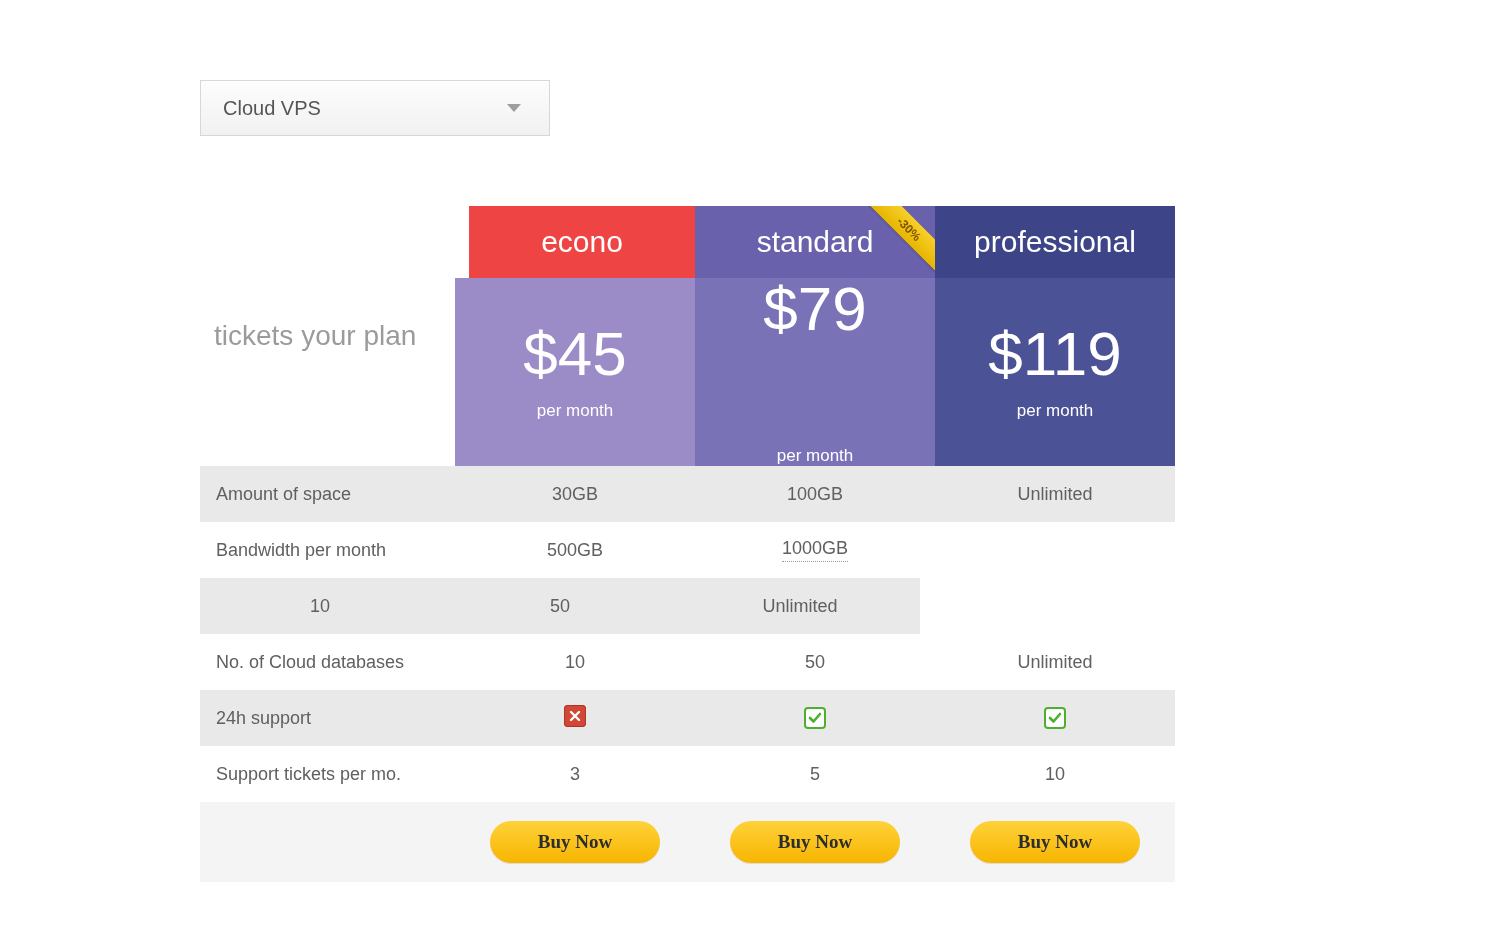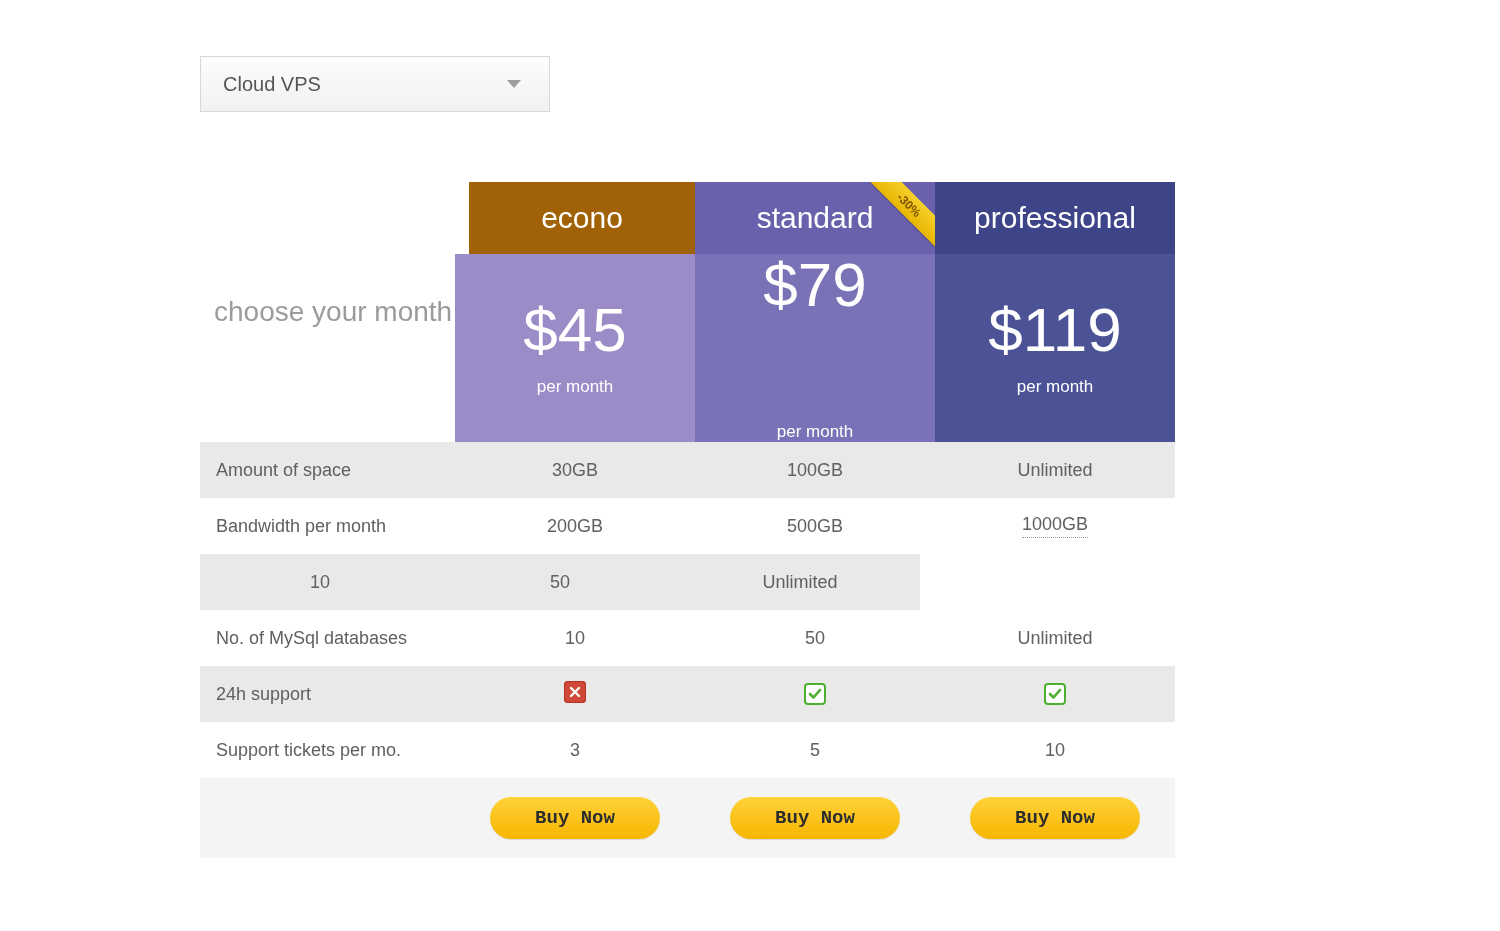--- a/index.html
+++ b/index.html
@@ -6,21 +6,21 @@
   body {
     margin: 0;
     background: #fff;
     font-family: Arial, Helvetica, sans-serif;
     color: #555;
   }
   .canvas {
     width: 1500px;
     height: 931px;
     position: relative;
-    padding-top: 56px;
+    padding-top: 80px;
     padding-left: 200px;
   }
   
   .dd {
     width: 350px;
     height: 56px;
     border: 1px solid #d7d7d7;
     background: linear-gradient(#fdfdfd,#f1f1f1);
     display: flex;
     align-items: center;
@@ -88,21 +88,21 @@
     font-family: "Segoe UI Light","Segoe UI",Arial,sans-serif;
     font-size: 62px;
     font-weight: 300;
     line-height: 1;
   }
   .plan-head .per {
     margin-top: 16px;
     font-size: 17px;
     font-weight: 300;
   }
-  .plan-econo .name { background: #a16207; margin-left: 14px; }
+  .plan-econo .name { background: #ef4444; margin-left: 14px; }
   .plan-econo .price-box { background: #9b8bc7; justify-content: center; }
   .plan-standard .name { background: #6a61ac; }
   .plan-standard .price-box { background: #7a72b6; justify-content: space-between; }
   .plan-professional .name { background: #3d4487; }
   .plan-professional .price-box { background: #4b5296; }
 
   .ribbon {
     position: absolute;
     top: 12px;
     right: -34px;
@@ -155,38 +155,38 @@
   .btn-buy {
     background: linear-gradient(#ffd23a,#f7b500);
     border: none;
     border-radius: 22px;
     width: 170px;
     height: 42px;
     font-size: 19px;
     font-weight: bold;
     color: #2d2d2d;
     cursor: pointer;
-    font-family: Liberation Mono, monospace;
+    font-family: Liberation Serif, serif;
     box-shadow: 0 1px 0 rgba(0,0,0,.1);
   }
 </style>
 </head>
 <body>
 
 <div class="canvas">
 
   <div class="dd">
     <span>Cloud VPS</span>
     <span class="chev"></span>
   </div>
 
   <div class="ptable">
 
     <div class="row">
-      <div class="col-label heading-cell">choose your month</div>
+      <div class="col-label heading-cell">tickets your plan</div>
 
       <div class="col-plan plan-head plan-econo">
         <div class="name">econo</div>
         <div class="price-box">
           <div class="price">$45</div>
           <div class="per">per month</div>
         </div>
       </div>
 
       <div class="col-plan plan-head plan-standard">
@@ -209,35 +209,34 @@
 
     <div class="row feat-row alt">
       <div class="cell col-label">Amount of space</div>
       <div class="cell col-plan">30GB</div>
       <div class="cell col-plan">100GB</div>
       <div class="cell col-plan">Unlimited</div>
     </div>
 
     <div class="row feat-row">
       <div class="cell col-label">Bandwidth per month</div>
-      <div class="cell col-plan">200GB</div>
       <div class="cell col-plan">500GB</div>
       <div class="cell col-plan">
           <span class="underline-dotted">1000GB</span>
         </div>
     </div>
 
     <div class="row feat-row alt">
       <div class="cell col-plan">10</div>
       <div class="cell col-plan">50</div>
       <div class="cell col-plan">Unlimited</div>
     </div>
 
     <div class="row feat-row">
-      <div class="cell col-label">No. of MySql databases</div>
+      <div class="cell col-label">No. of Cloud databases</div>
       <div class="cell col-plan">10</div>
       <div class="cell col-plan">50</div>
       <div class="cell col-plan">Unlimited</div>
     </div>
 
     <div class="row feat-row alt">
       <div class="cell col-label">24h support</div>
       <div class="cell col-plan">
         <span class="mark-wrap no-wrap">
           <span class="mark no">

